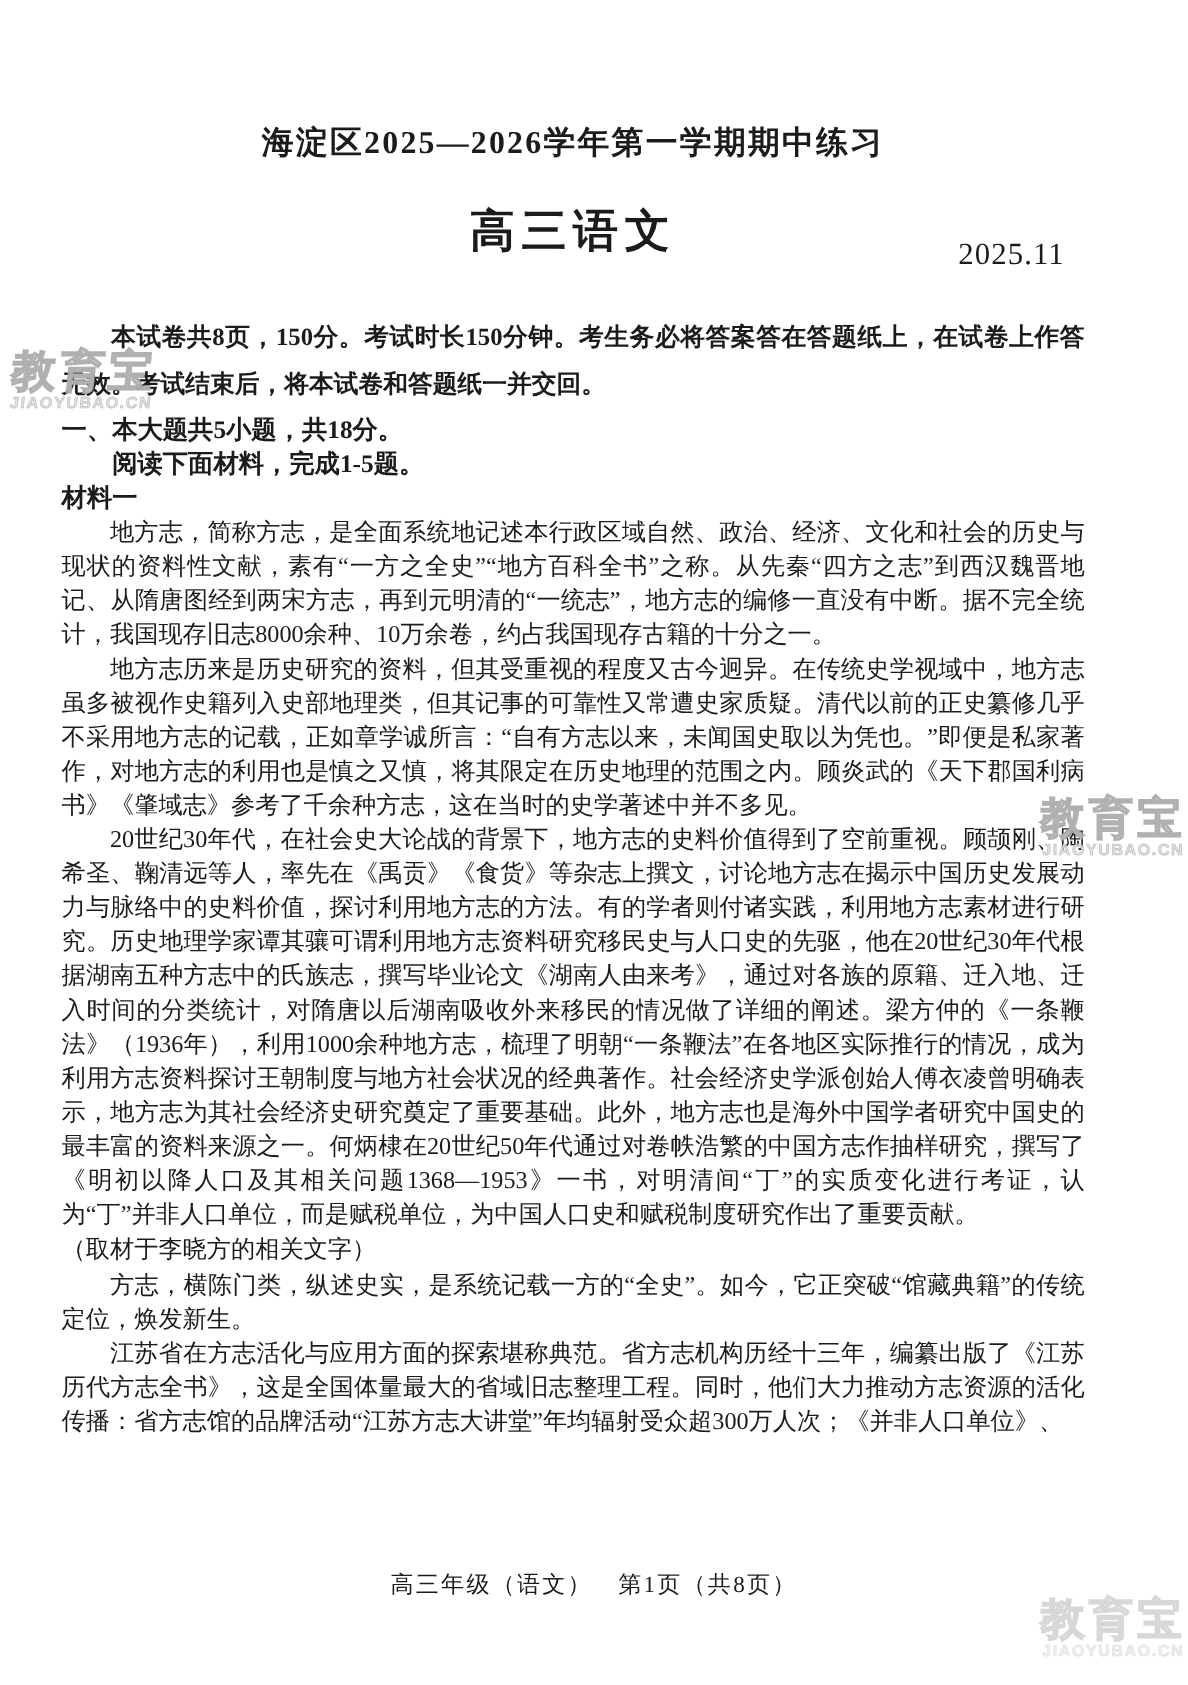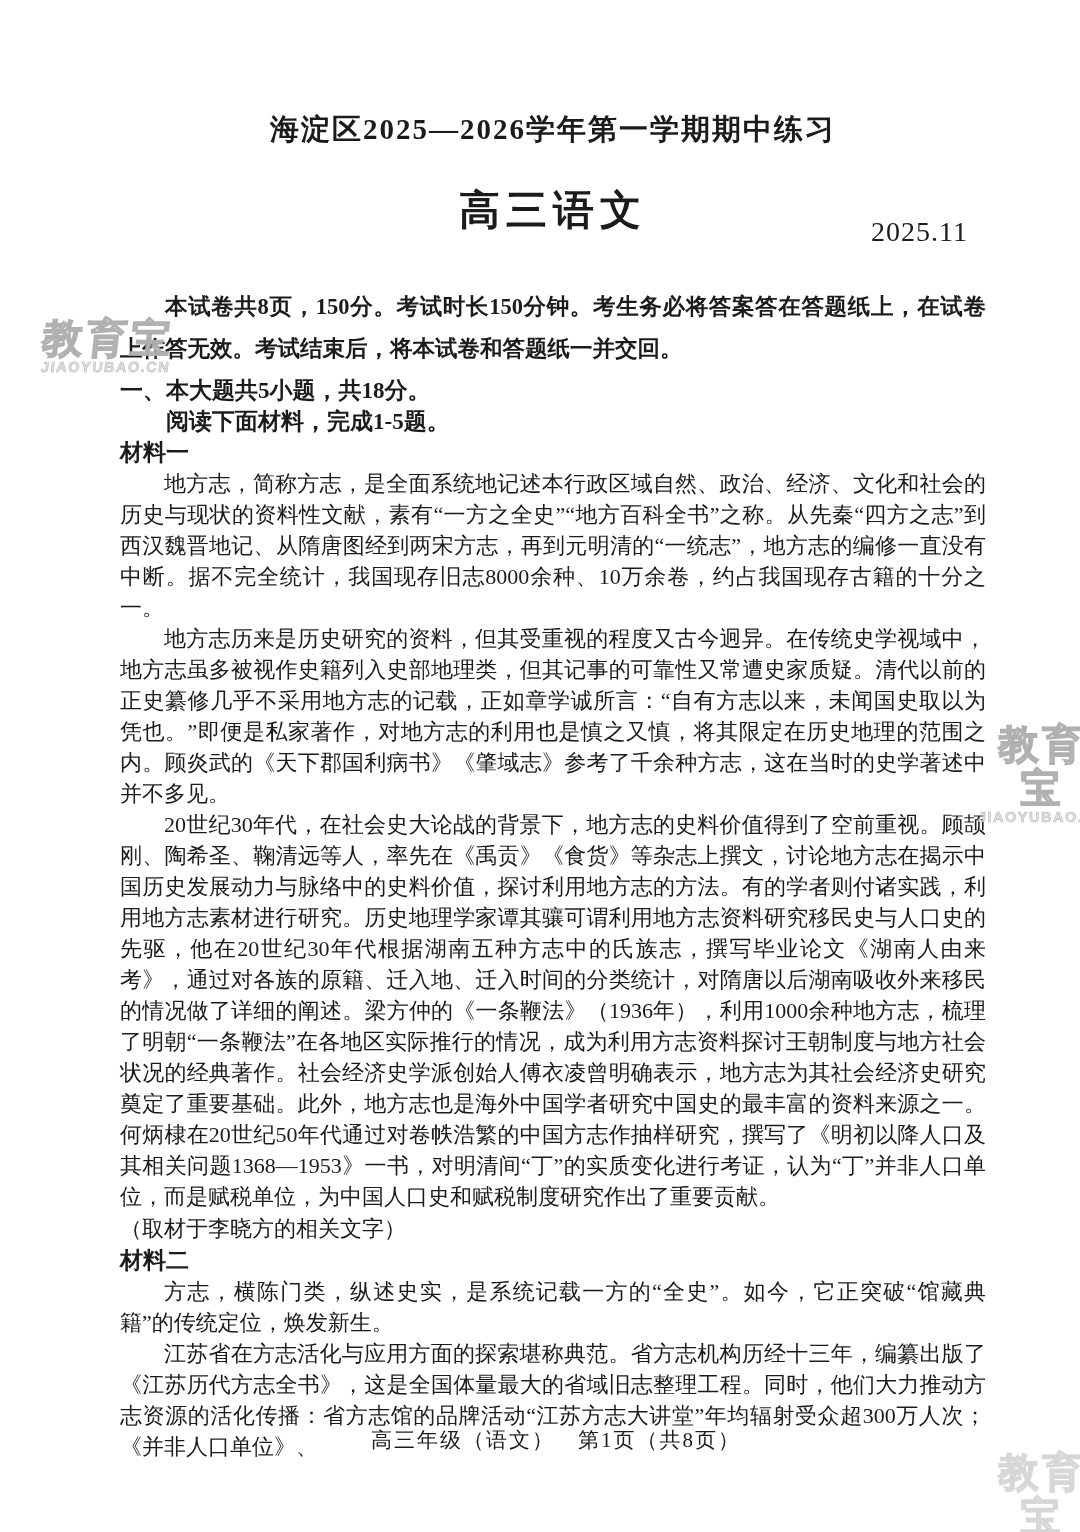--- a/index.html
+++ b/index.html
@@ -4,21 +4,21 @@
 <style>
   * { margin: 0; padding: 0; box-sizing: border-box; }
   html, body { width: 1080px; height: 1532px; }
   body {
     background: #ffffff;
     color: #1b1b1b;
     font-family: "Liberation Serif", "DejaVu Serif", serif;
     position: relative;
     overflow: hidden;
   }
-  .page { position: absolute; inset: 0; padding: 0 94px 0 88px; margin-left: 32px; }
+  .page { position: absolute; inset: 0; padding: 0 94px 0 56px; }
 
   .title1 {
     margin-top: 110px;
     text-align: center;
     font-size: 29px;
     font-weight: 700;
     letter-spacing: 2px;
   }
   .title-row { position: relative; margin-top: 34px; height: 52px; }
   .title2 {
@@ -114,21 +114,20 @@
 
   <p class="sec-heading">一、本大题共5小题，共18分。</p>
   <p class="sec-subheading">阅读下面材料，完成1-5题。</p>
 
   <h3 class="material-title">材料一</h3>
   <p class="body-para">地方志，简称方志，是全面系统地记述本行政区域自然、政治、经济、文化和社会的历史与现状的资料性文献，素有“一方之全史”“地方百科全书”之称。从先秦“四方之志”到西汉魏晋地记、从隋唐图经到两宋方志，再到元明清的“一统志”，地方志的编修一直没有中断。据不完全统计，我国现存旧志8000余种、10万余卷，约占我国现存古籍的十分之一。</p>
   <p class="body-para">地方志历来是历史研究的资料，但其受重视的程度又古今迥异。在传统史学视域中，地方志虽多被视作史籍列入史部地理类，但其记事的可靠性又常遭史家质疑。清代以前的正史纂修几乎不采用地方志的记载，正如章学诚所言：“自有方志以来，未闻国史取以为凭也。”即便是私家著作，对地方志的利用也是慎之又慎，将其限定在历史地理的范围之内。顾炎武的《天下郡国利病书》《肇域志》参考了千余种方志，这在当时的史学著述中并不多见。</p>
   <p class="body-para">20世纪30年代，在社会史大论战的背景下，地方志的史料价值得到了空前重视。顾颉刚、陶希圣、鞠清远等人，率先在《禹贡》《食货》等杂志上撰文，讨论地方志在揭示中国历史发展动力与脉络中的史料价值，探讨利用地方志的方法。有的学者则付诸实践，利用地方志素材进行研究。历史地理学家谭其骧可谓利用地方志资料研究移民史与人口史的先驱，他在20世纪30年代根据湖南五种方志中的氏族志，撰写毕业论文《湖南人由来考》，通过对各族的原籍、迁入地、迁入时间的分类统计，对隋唐以后湖南吸收外来移民的情况做了详细的阐述。梁方仲的《一条鞭法》（1936年），利用1000余种地方志，梳理了明朝“一条鞭法”在各地区实际推行的情况，成为利用方志资料探讨王朝制度与地方社会状况的经典著作。社会经济史学派创始人傅衣凌曾明确表示，地方志为其社会经济史研究奠定了重要基础。此外，地方志也是海外中国学者研究中国史的最丰富的资料来源之一。何炳棣在20世纪50年代通过对卷帙浩繁的中国方志作抽样研究，撰写了《明初以降人口及其相关问题1368—1953》一书，对明清间“丁”的实质变化进行考证，认为“丁”并非人口单位，而是赋税单位，为中国人口史和赋税制度研究作出了重要贡献。</p>
   <p class="attribution">（取材于李晓方的相关文字）</p>
 
-  <h3 class="material-title">材料二</h3>
   <p class="body-para">方志，横陈门类，纵述史实，是系统记载一方的“全史”。如今，它正突破“馆藏典籍”的传统定位，焕发新生。</p>
   <p class="body-para">江苏省在方志活化与应用方面的探索堪称典范。省方志机构历经十三年，编纂出版了《江苏历代方志全书》，这是全国体量最大的省域旧志整理工程。同时，他们大力推动方志资源的活化传播：省方志馆的品牌活动“江苏方志大讲堂”年均辐射受众超300万人次；《并非人口单位》、</p>
 
   <div class="footer">高三年级（语文）　第1页（共8页）</div>
 
   <div class="watermark wm-left">
     <div class="wm-brand">教育宝</div>
     <div class="wm-domain">JIAOYUBAO.CN</div>
   </div>
   <div class="watermark wm-right">

